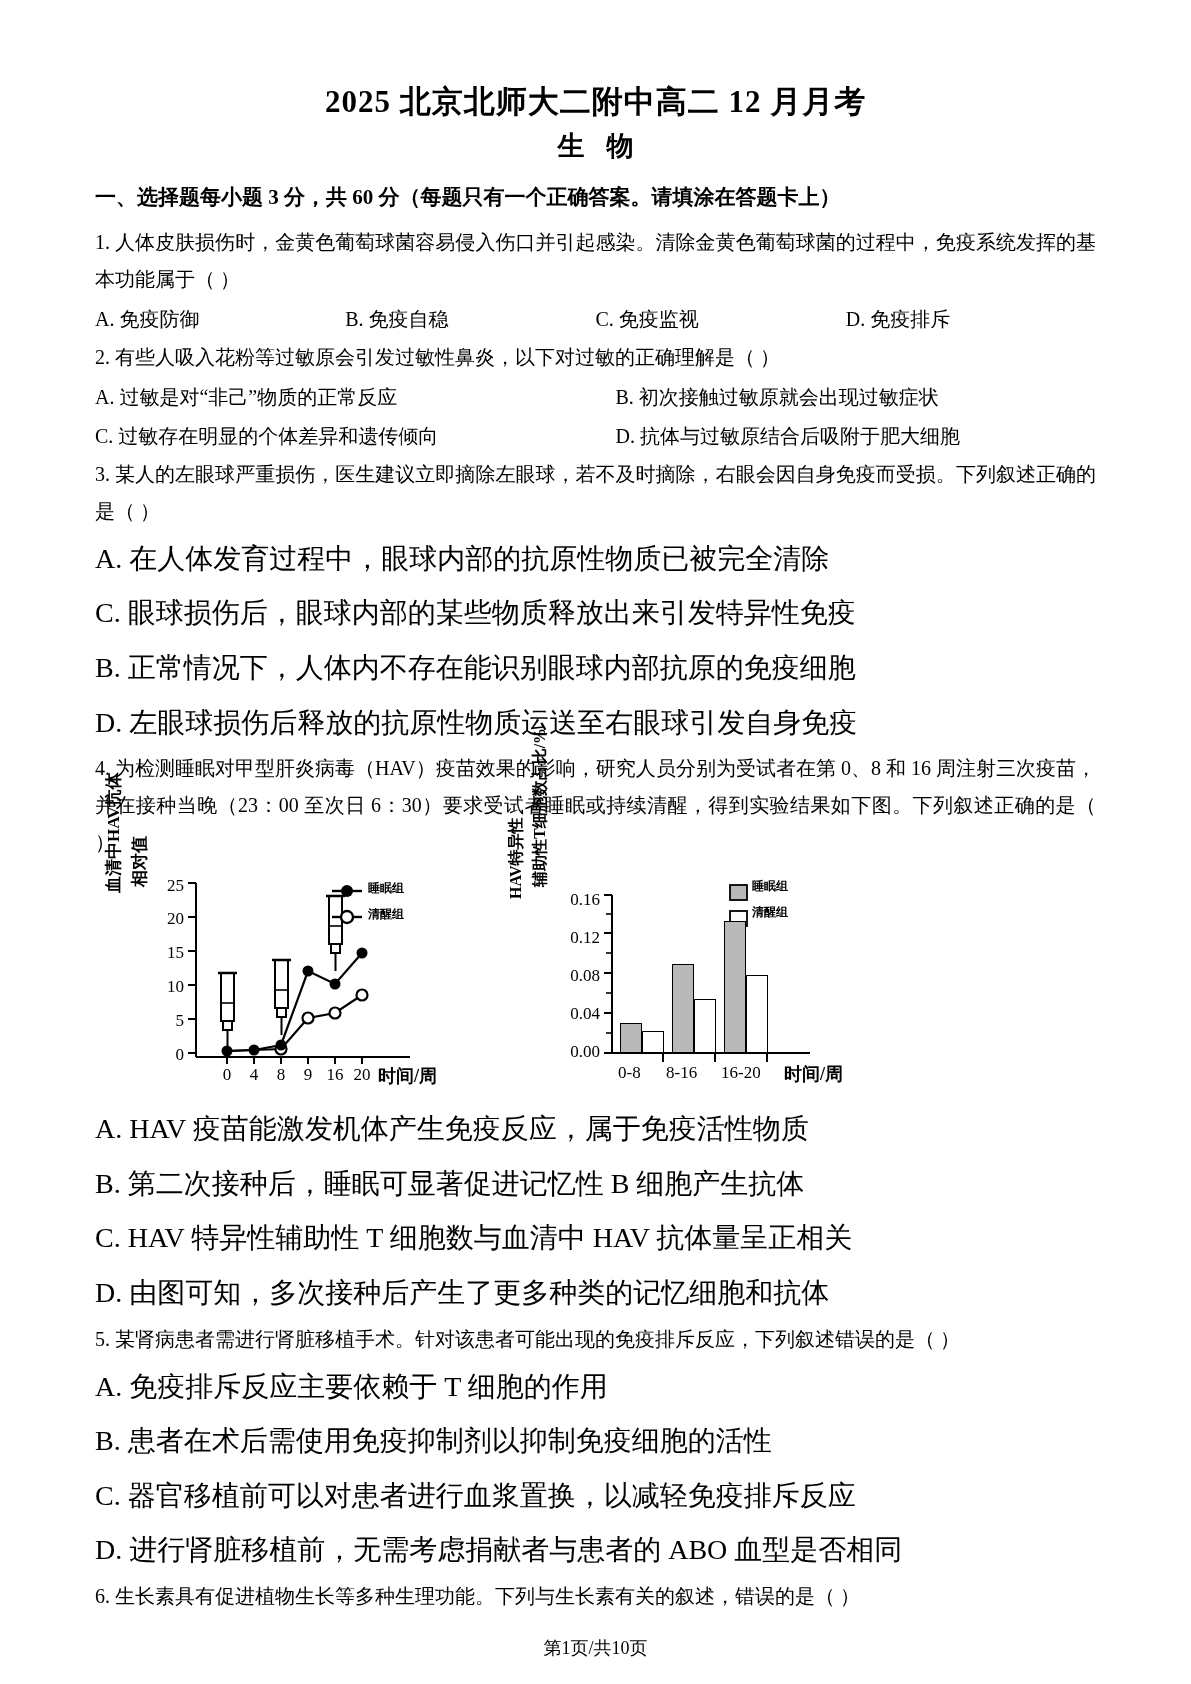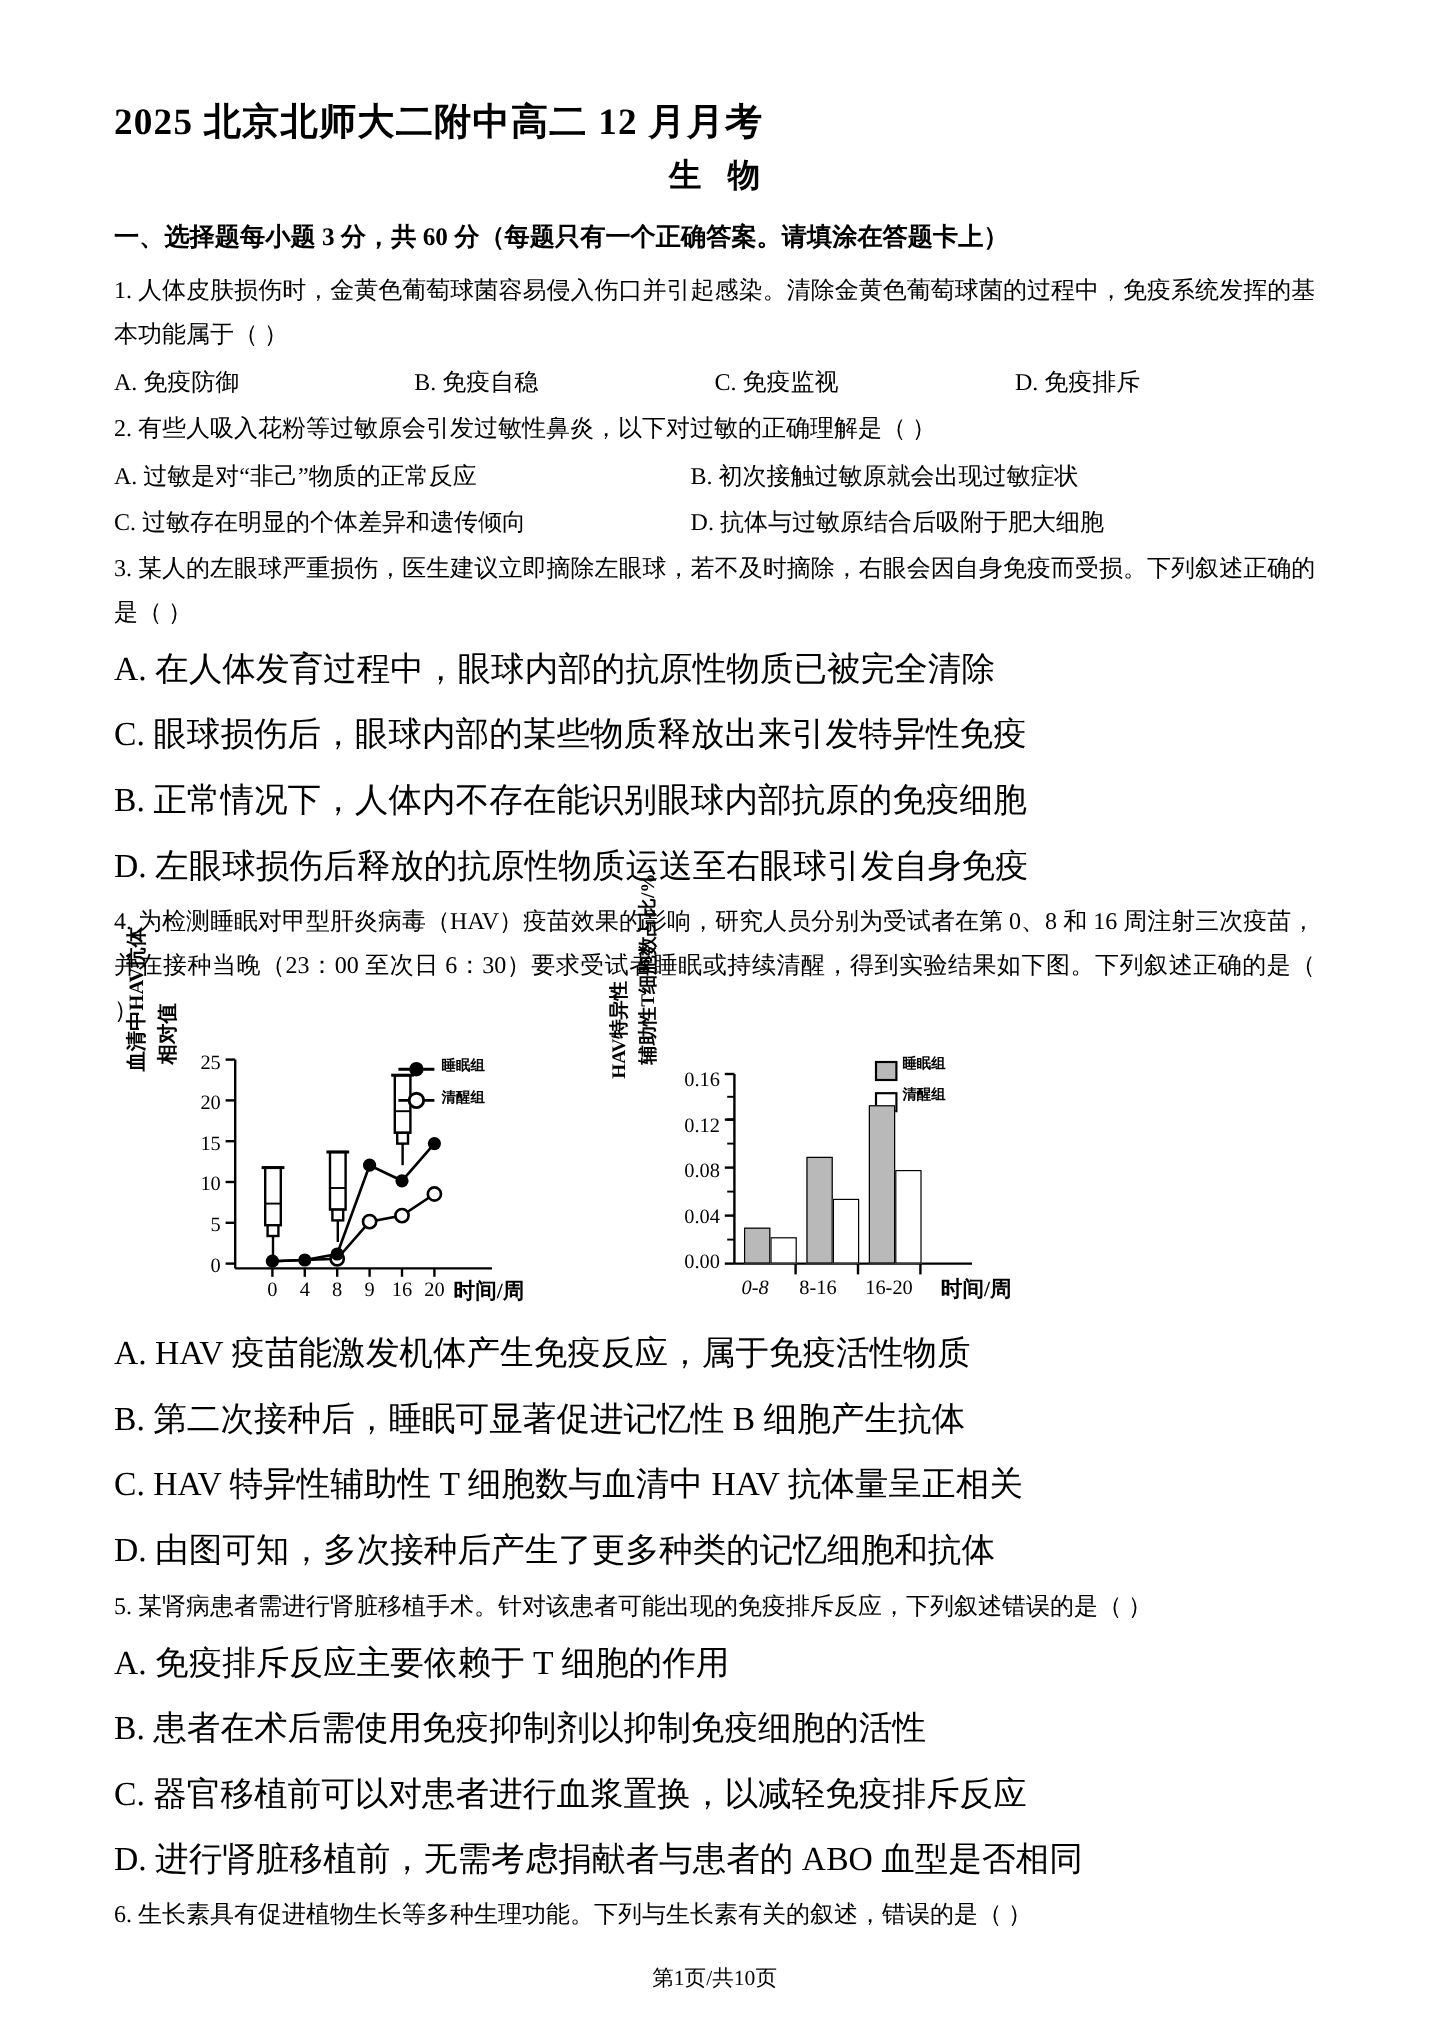--- a/index.html
+++ b/index.html
@@ -13,20 +13,21 @@
     position: relative;
     overflow: hidden;
   }
   .page {
     position: relative;
     width: 1191px;
     height: 1684px;
     padding: 60px 95px 0 95px;
   }
   .doc-title {
+    text-align: center;
     font-size: 31px;
     font-weight: bold;
     letter-spacing: 1px;
     margin: 22px 0 6px 0;
     line-height: 1.3;
   }
   .doc-subject {
     text-align: center;
     font-size: 27px;
     font-weight: bold;
@@ -56,21 +57,21 @@
     font-size: 20px;
     line-height: 1.95;
   }
   .opts-grid-4 > span { flex: 0 0 25%; }
   .opts-grid-2 {
     display: flex;
     font-size: 20px;
     line-height: 1.95;
   }
   .opts-grid-2 > span:first-child { flex: 0 0 48%; }
-  .opts-grid-2 > span:last-child  { flex: 0 0 52%; }
+  .opts-grid-2 > span:last-child  { flex: 0 0 52%; margin-left: 40px; }
 
   
   .figure-row {
     display: flex;
     justify-content: flex-start;
     align-items: flex-start;
     margin: 14px 0 12px 0;
     gap: 30px;
     padding-left: 5px;
   }
@@ -323,21 +324,21 @@
       <div class="bar sleep" style="left:120px; top:148px; width:22px; height:30px;"></div>
       <div class="bar awake" style="left:142px; top:156px; width:22px; height:22px;"></div>
       <div class="bar sleep" style="left:172px; top:89px;  width:22px; height:89px;"></div>
       <div class="bar awake" style="left:194px; top:124px; width:22px; height:54px;"></div>
       <div class="bar sleep" style="left:224px; top:46px;  width:22px; height:132px;"></div>
       <div class="bar awake" style="left:246px; top:100px; width:22px; height:78px;"></div>
 
       <div class="legend-line" style="left:252px; top:3px;">睡眠组</div>
       <div class="legend-line" style="left:252px; top:29px;">清醒组</div>
 
-      <div class="bc-xtick" style="left:118px; top:188px;font-style:italic;">0-8</div>
+      <div class="bc-xtick" style="left:118px; top:188px;">0-8</div>
       <div class="bc-xtick" style="left:166px; top:188px;">8-16</div>
       <div class="bc-xtick" style="left:221px; top:188px;">16-20</div>
       <div class="bc-xlabel" style="left:284px; top:187px;">时间/周</div>
     </div>
   </div>
 
   <div class="q-opt">A. HAV 疫苗能激发机体产生免疫反应，属于免疫活性物质</div>
   <div class="q-opt">B. 第二次接种后，睡眠可显著促进记忆性 B 细胞产生抗体</div>
   <div class="q-opt">C. HAV 特异性辅助性 T 细胞数与血清中 HAV 抗体量呈正相关</div>
   <div class="q-opt">D. 由图可知，多次接种后产生了更多种类的记忆细胞和抗体</div>

